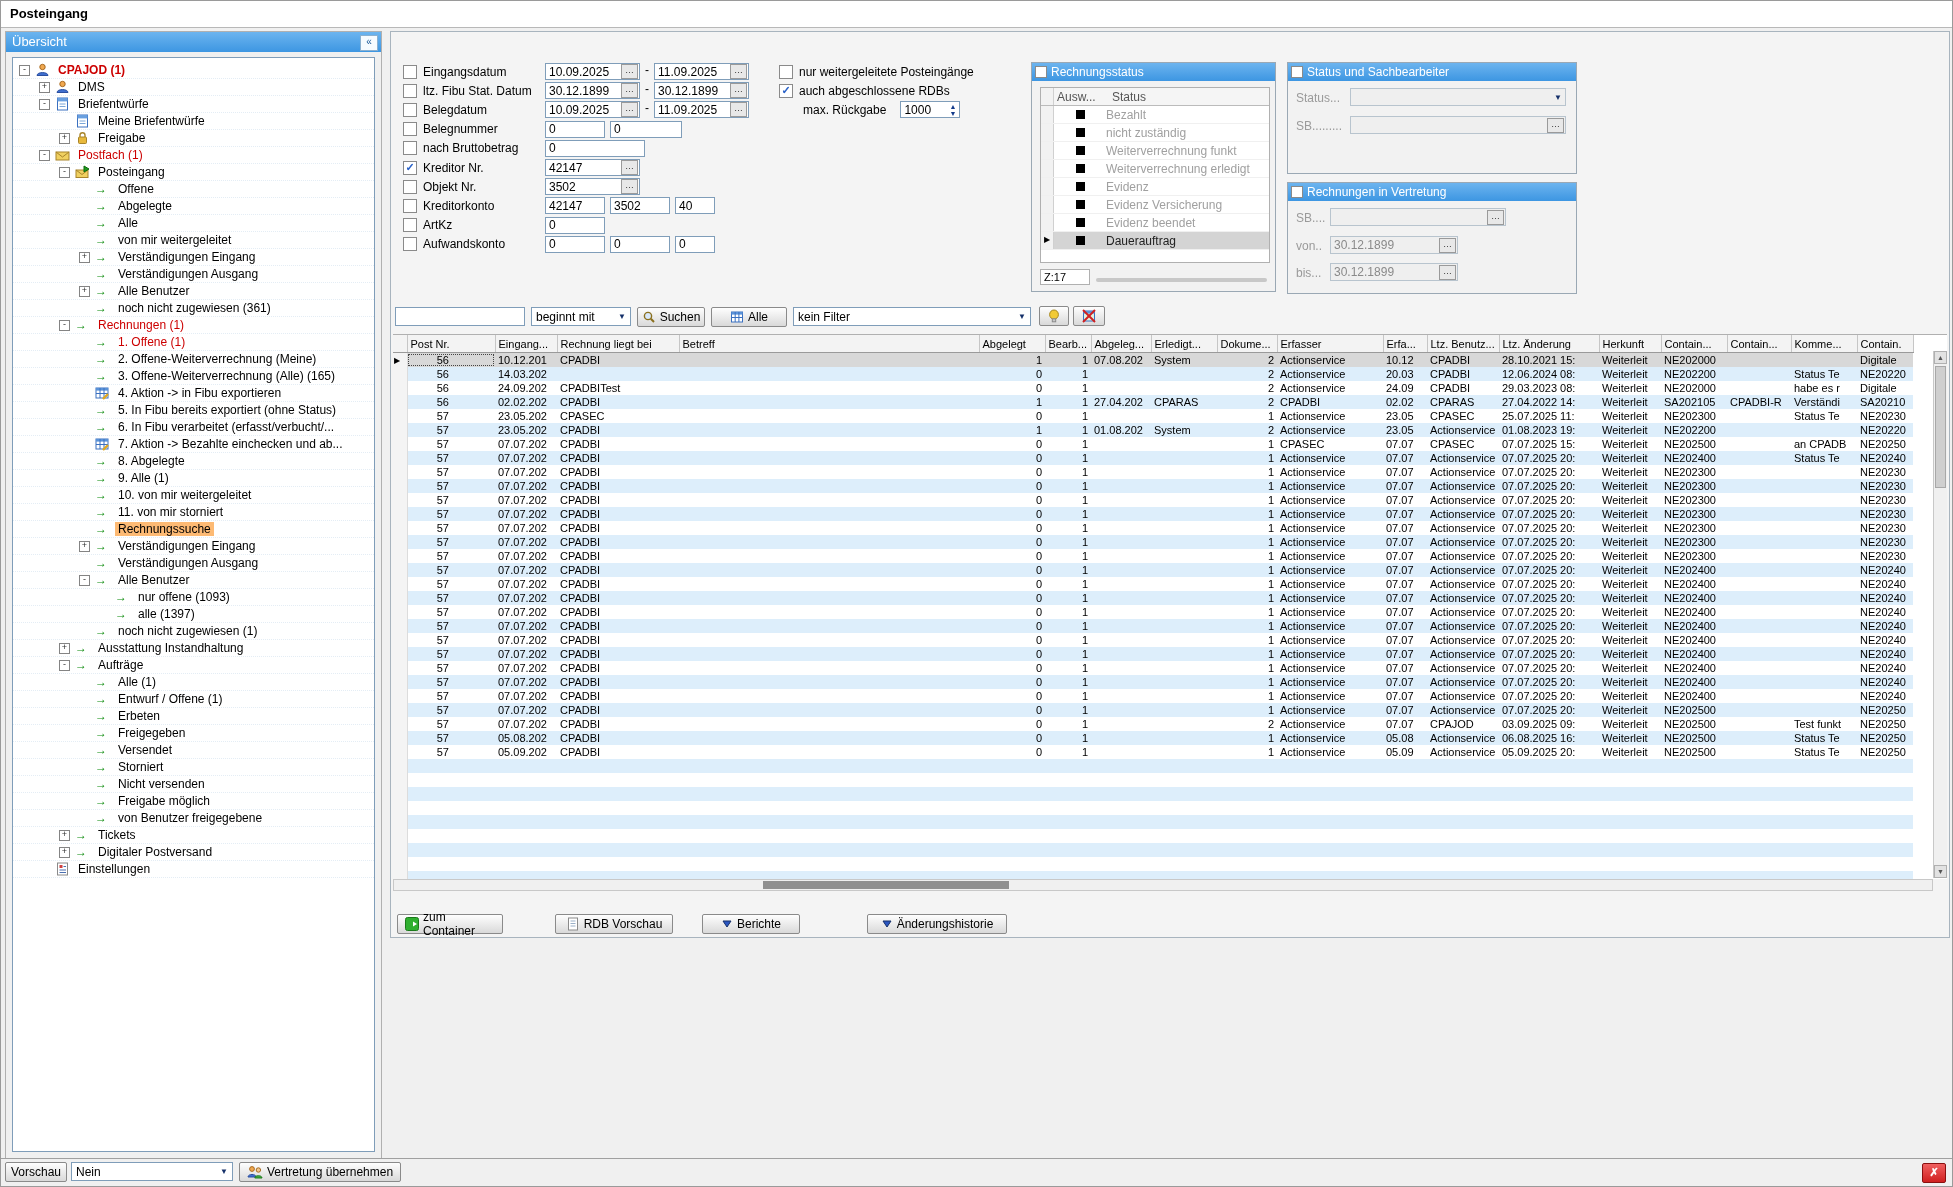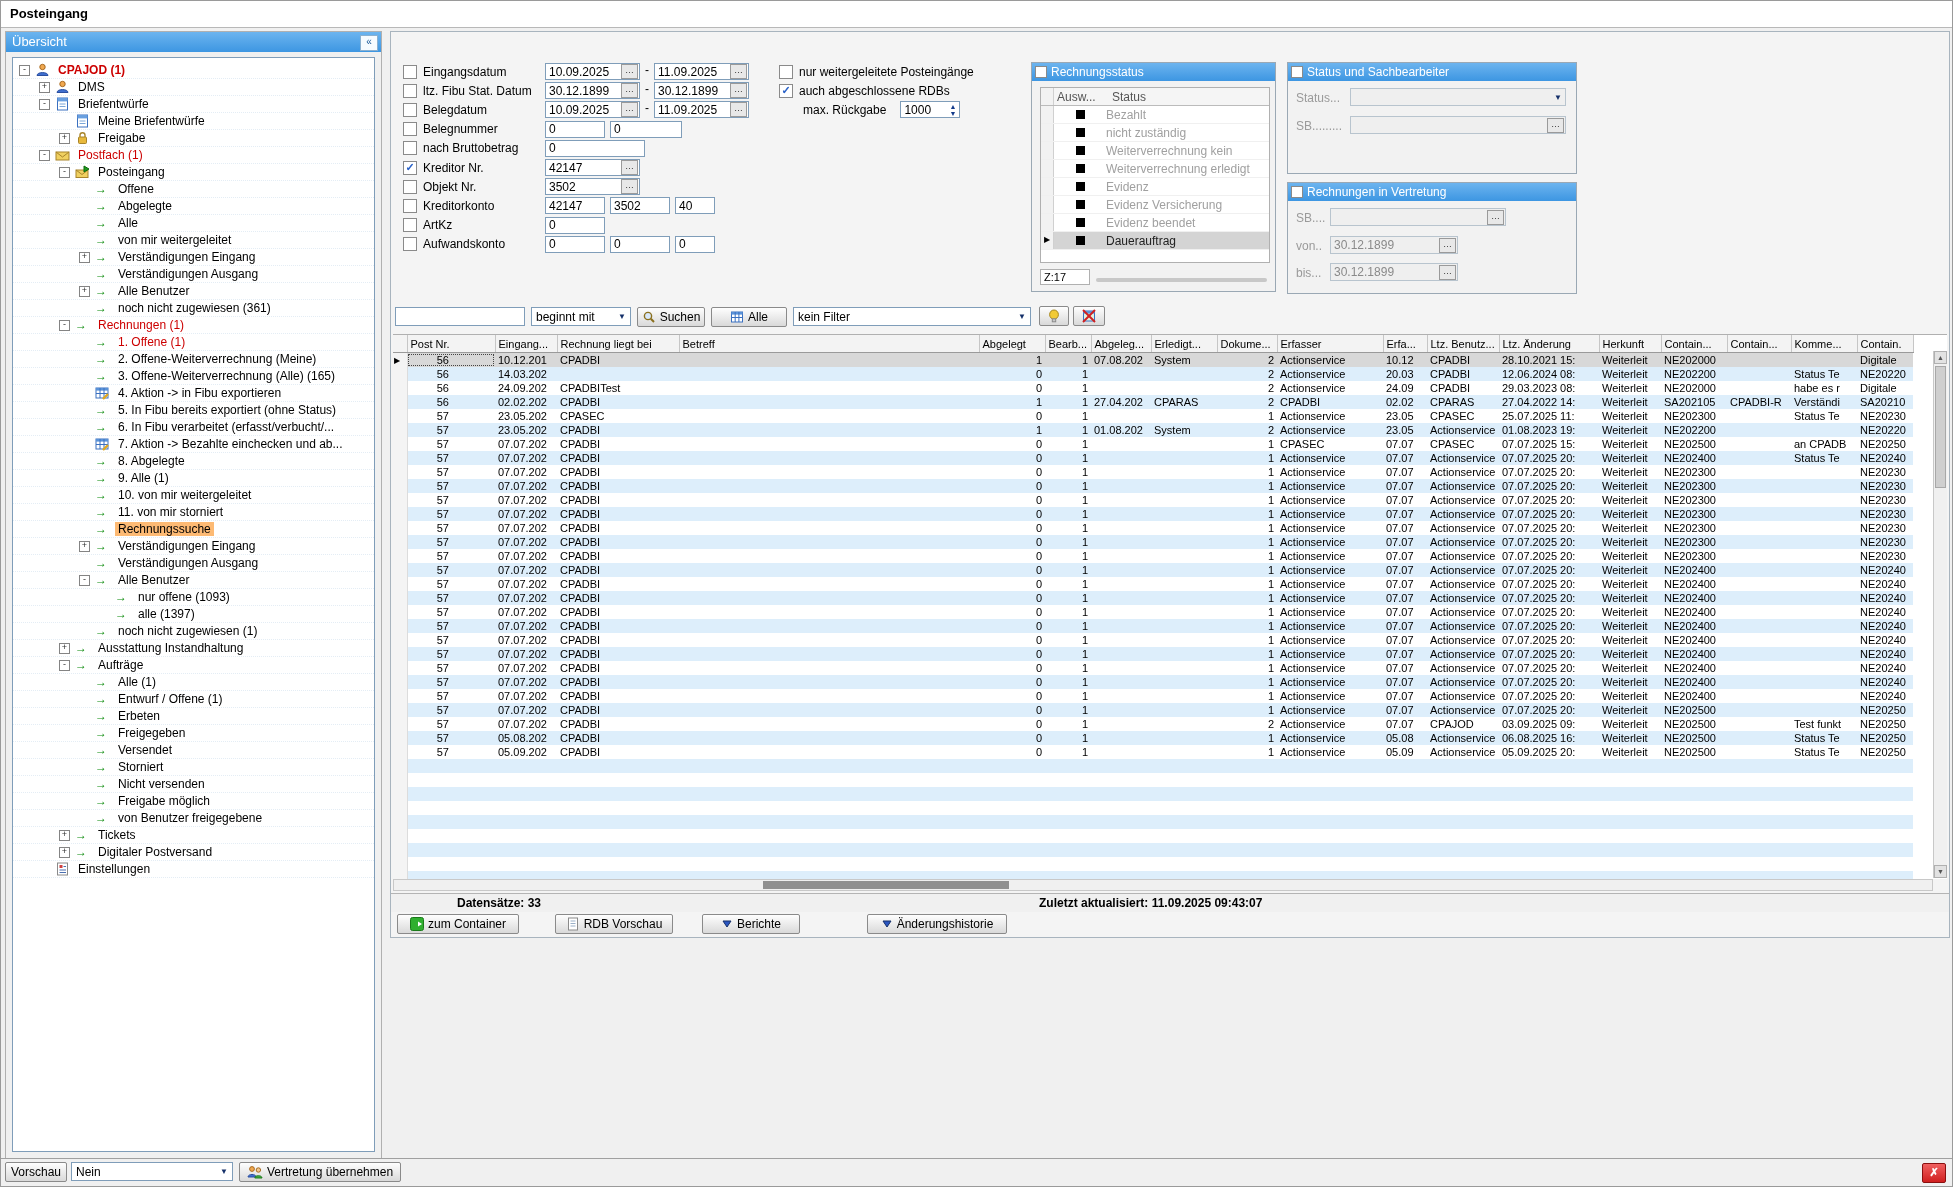--- a/index.html
+++ b/index.html
@@ -636,21 +636,21 @@
             <span class="stxt">Bezahlt</span>
           </div>
           <div class="srow">
             <span class="gut"></span>
             <span class="ausw"><span class="sq"></span></span>
             <span class="stxt">nicht zuständig</span>
           </div>
           <div class="srow">
             <span class="gut"></span>
             <span class="ausw"><span class="sq"></span></span>
-            <span class="stxt">Weiterverrechnung kein</span>
+            <span class="stxt">Weiterverrechnung funkt</span>
           </div>
           <div class="srow">
             <span class="gut"></span>
             <span class="ausw"><span class="sq"></span></span>
             <span class="stxt">Weiterverrechnung erledigt</span>
           </div>
           <div class="srow">
             <span class="gut"></span>
             <span class="ausw"><span class="sq"></span></span>
             <span class="stxt">Evidenz</span>
@@ -1462,27 +1462,23 @@
     </div>
     <div id="vscroll">
       <div class="ar" style="top:0;">▲</div>
         <div class="thumb"></div>
         <div class="ar" style="bottom:0;">▼</div>
     </div>
     <div id="hscroll">
         <div class="thumb"></div>
       </div>
 
-    <div id="gridfooter">
-      <span class="rec">Datensätze: 33</span>
-      <span class="upd">Zuletzt aktualisiert: 11.09.2025 09:43:07</span>
-    </div>
 
     <div id="actionsrow">
-        <div class="btn" style="left: 6px; top: 1px; width: 122px;">
+        <div class="btn" style="left: 6px; top: 1px; width: 106px;">
           <span class="ticon">
             <svg width="14" height="14">
               <rect x="0.5" y="0.5" width="13" height="13" rx="2" fill="#2faf2f" stroke="#1a7a1a"></rect>
               <path d="M3,7 h5 v-2.5 l4,2.5 -4,2.5 v-2.5 Z" fill="#fff"></path>
             </svg>
           </span>
           <span>zum Container</span>
         </div>
         <div class="btn" style="left: 164px; top: 1px; width: 118px;">
           <span class="ticon">

